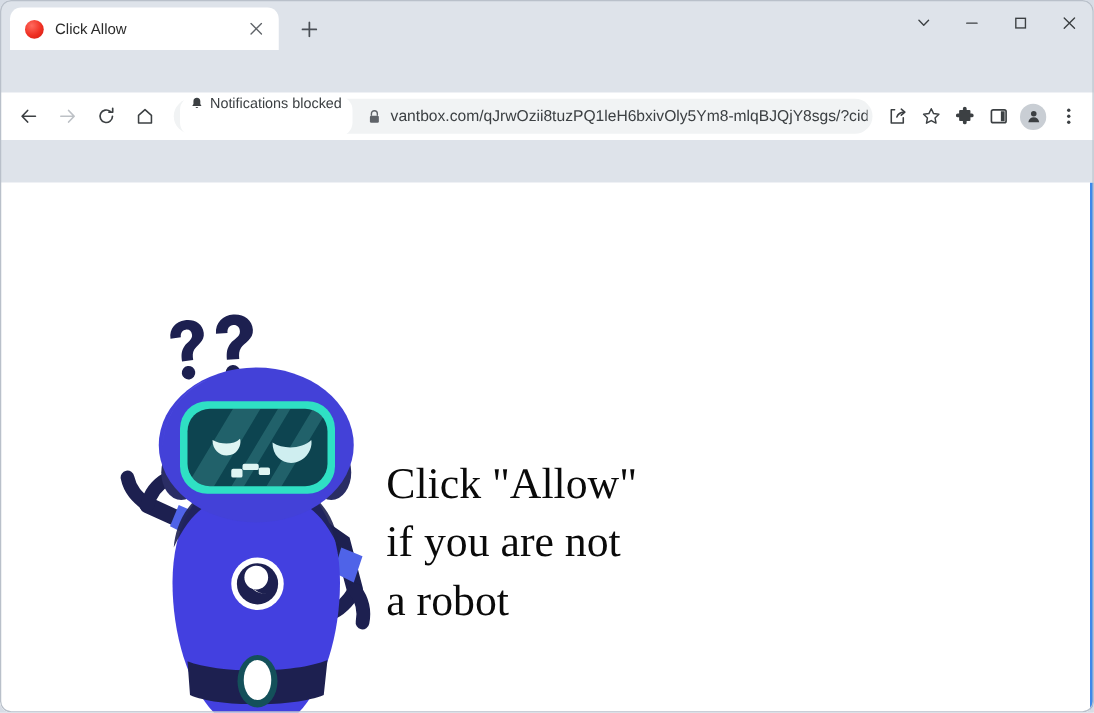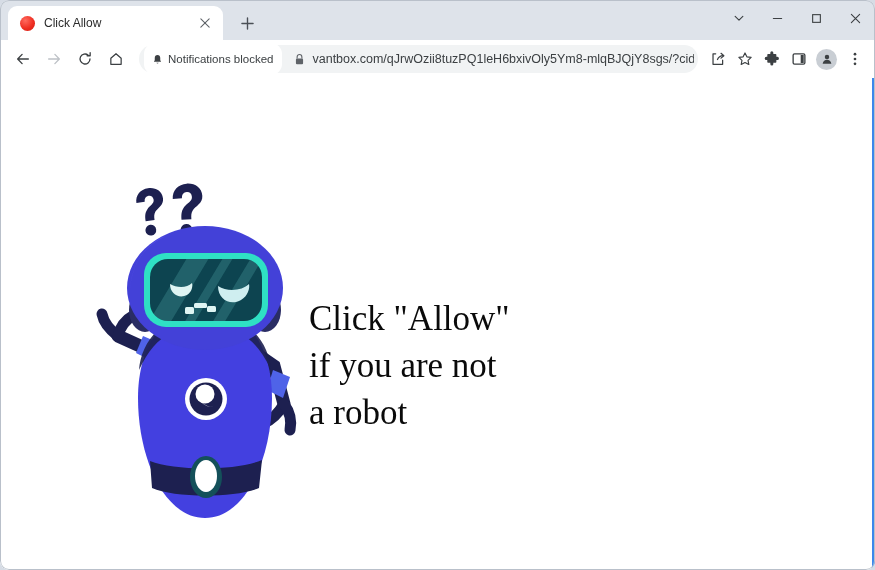--- a/index.html
+++ b/index.html
@@ -8,21 +8,21 @@
     background: #d6dce5;
     font-family: "Liberation Sans", sans-serif;
     overflow: hidden;
   }
   .window {
     position: absolute; left: 0; top: 0;
     width: 875px; height: 570px;
     background: #dee3ea;
     border-radius: 9px;
     overflow: hidden;
-    display: flex; flex-direction: column;
+    display: flex; flex-direction: column; gap: 34px;
   }
 
   
   .tabstrip {
     height: 40px; position: relative;
     background: #dee3ea;
     display: flex; align-items: flex-end;
     padding-left: 8px;
     flex: 0 0 40px;
   }
@@ -89,21 +89,21 @@
     border-radius: 14px;
     margin: 0 6px 0 8px;
     display: flex; align-items: center;
     padding: 0 4px 0 5px;
     gap: 0;
     min-width: 0;
   }
   .notif-chip {
     height: 32px; background: #ffffff;
     border-radius: 11px;
-    display: flex; align-items: center;
+    display: flex; 
     padding: 0 9px 0 8px; gap: 5px;
     flex: 0 0 auto;
   }
   .notif-chip svg { width: 11px; height: 11px; flex: 0 0 11px; }
   .notif-chip span { font-size: 11.5px; color: #3c4043; white-space: nowrap; }
 
   .lock-wrap {
     width: 26px; display: flex; align-items: center; justify-content: center;
     flex: 0 0 26px; margin-left: 4px;
   }

